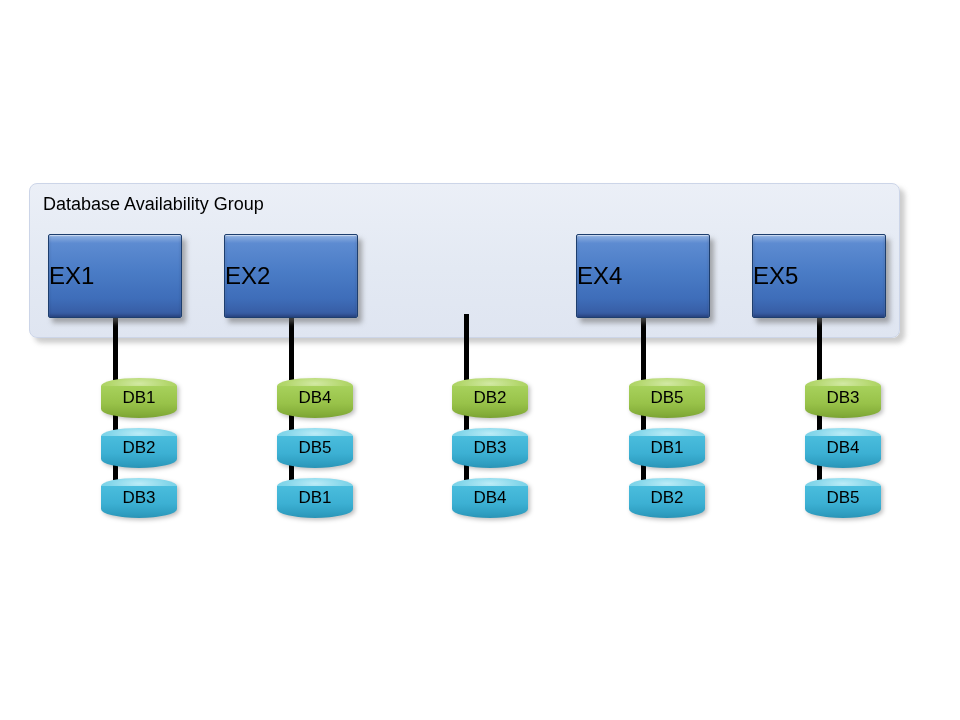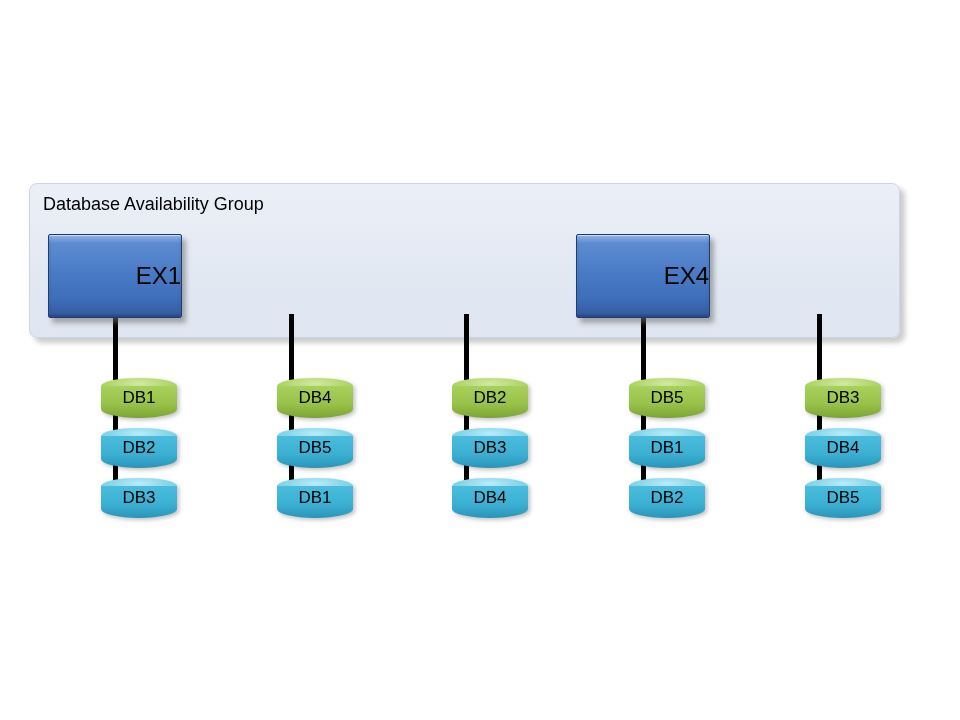--- a/index.html
+++ b/index.html
@@ -46,21 +46,21 @@
     position: absolute;
     top: 0; left: 0;
     width: 134px; height: 84px;
     box-sizing: border-box;
     background: linear-gradient(180deg, #93b3e2 0%, #5d8bd1 10%, #4a7cc6 45%, #3e6db9 78%, #35599f 100%);
     border: 1px solid #1d3e6e;
     border-radius: 2px;
     box-shadow: inset 0 1px 1px rgba(255,255,255,0.55),
                 inset 0 -2px 3px rgba(0,0,30,0.25),
                 4px 5px 5px rgba(110,110,110,0.55);
-    display: flex; align-items: center; justify-content: flex-end;
+    display: flex; align-items: center; justify-content: flex-start;
     z-index: 3;
   }
   .server-label {
     font-size: 24px;
     color: #000000;
   }
 
   .connector {
     position: absolute;
     left: calc(50% - 2.5px);
@@ -149,20 +149,23 @@
     </div>
     <div class="db db-pos-2 passive">
       <div class="db-top"></div>
       <div class="db-body"></div>
       <span class="db-label">DB3</span>
     </div>
   </div>
 
   <div class="column col-2">
     <div class="connector"></div>
+    <div class="server-box">
+      <span class="server-label">EX2</span>
+    </div>
     <div class="db db-pos-0 active">
       <div class="db-top"></div>
       <div class="db-body"></div>
       <span class="db-label">DB4</span>
     </div>
     <div class="db db-pos-1 passive">
       <div class="db-top"></div>
       <div class="db-body"></div>
       <span class="db-label">DB5</span>
     </div>
@@ -209,20 +212,23 @@
     </div>
     <div class="db db-pos-2 passive">
       <div class="db-top"></div>
       <div class="db-body"></div>
       <span class="db-label">DB2</span>
     </div>
   </div>
 
   <div class="column col-5">
     <div class="connector"></div>
+    <div class="server-box">
+      <span class="server-label">EX5</span>
+    </div>
     <div class="db db-pos-0 active">
       <div class="db-top"></div>
       <div class="db-body"></div>
       <span class="db-label">DB3</span>
     </div>
     <div class="db db-pos-1 passive">
       <div class="db-top"></div>
       <div class="db-body"></div>
       <span class="db-label">DB4</span>
     </div>

